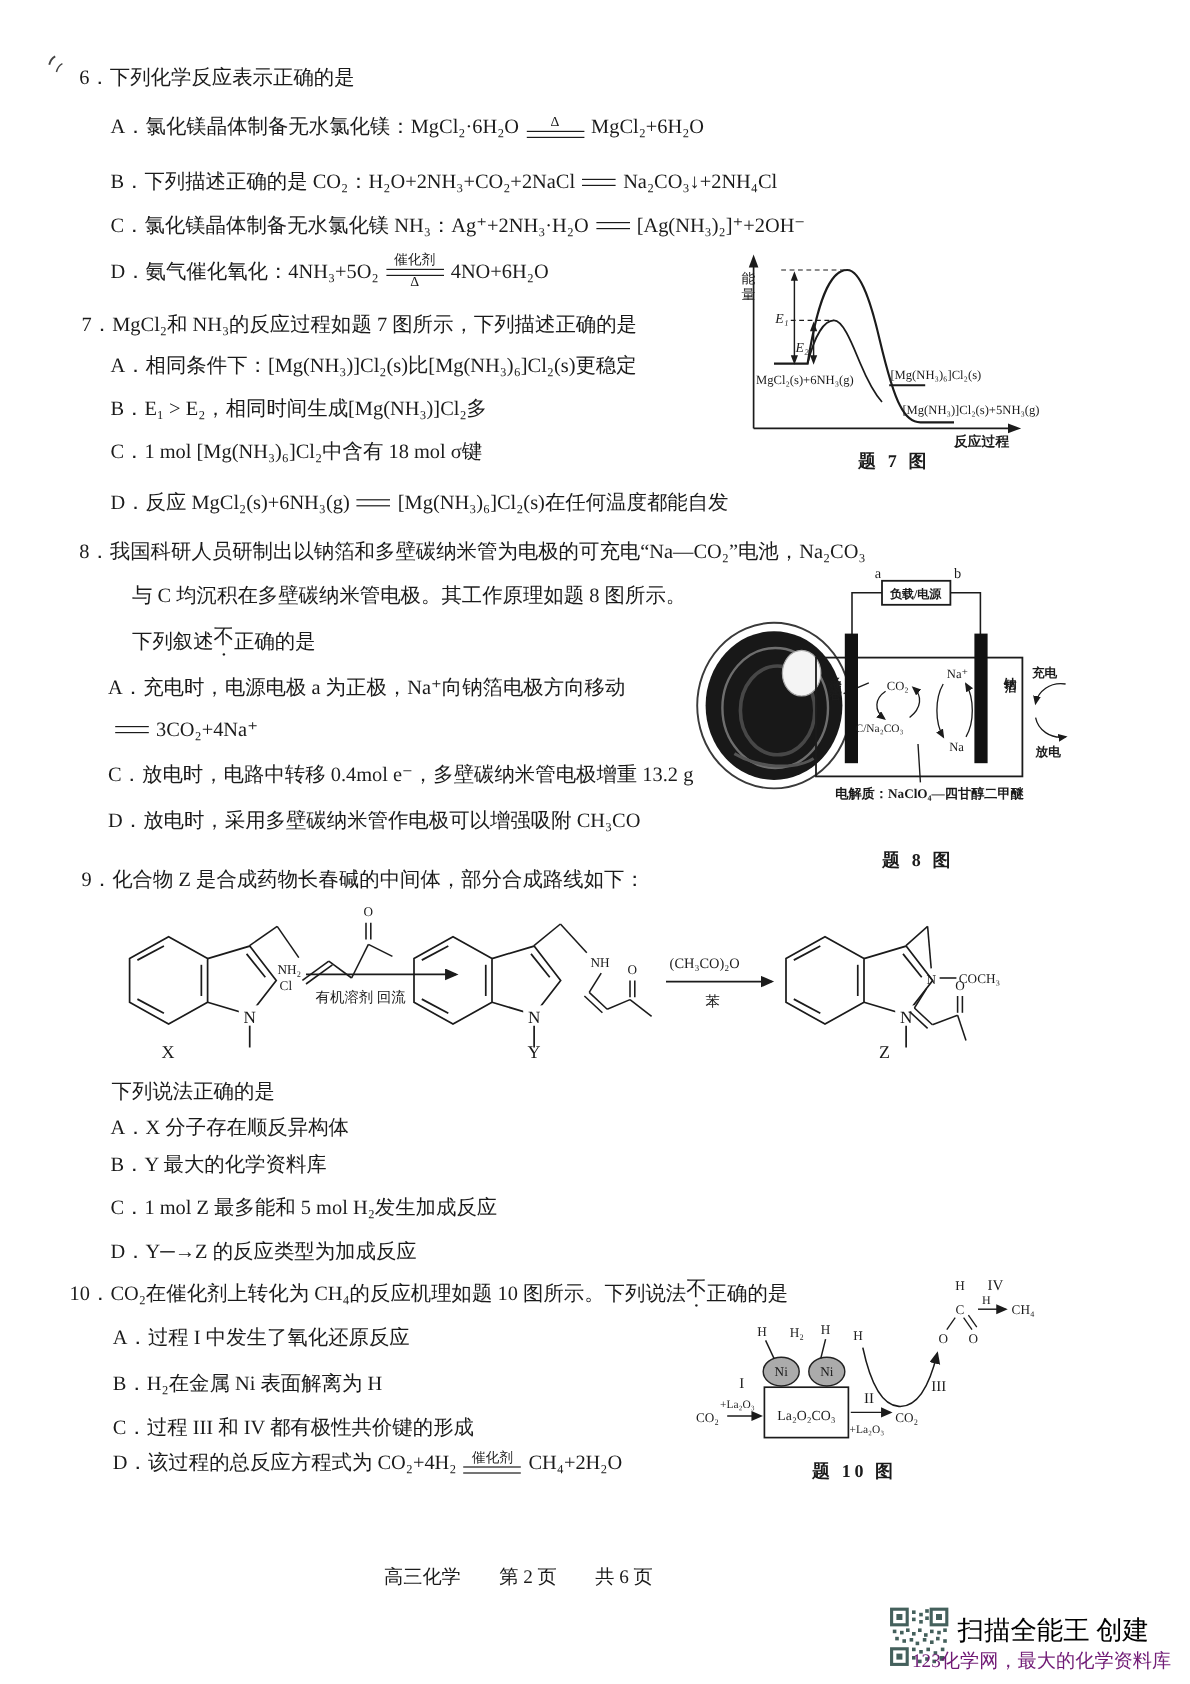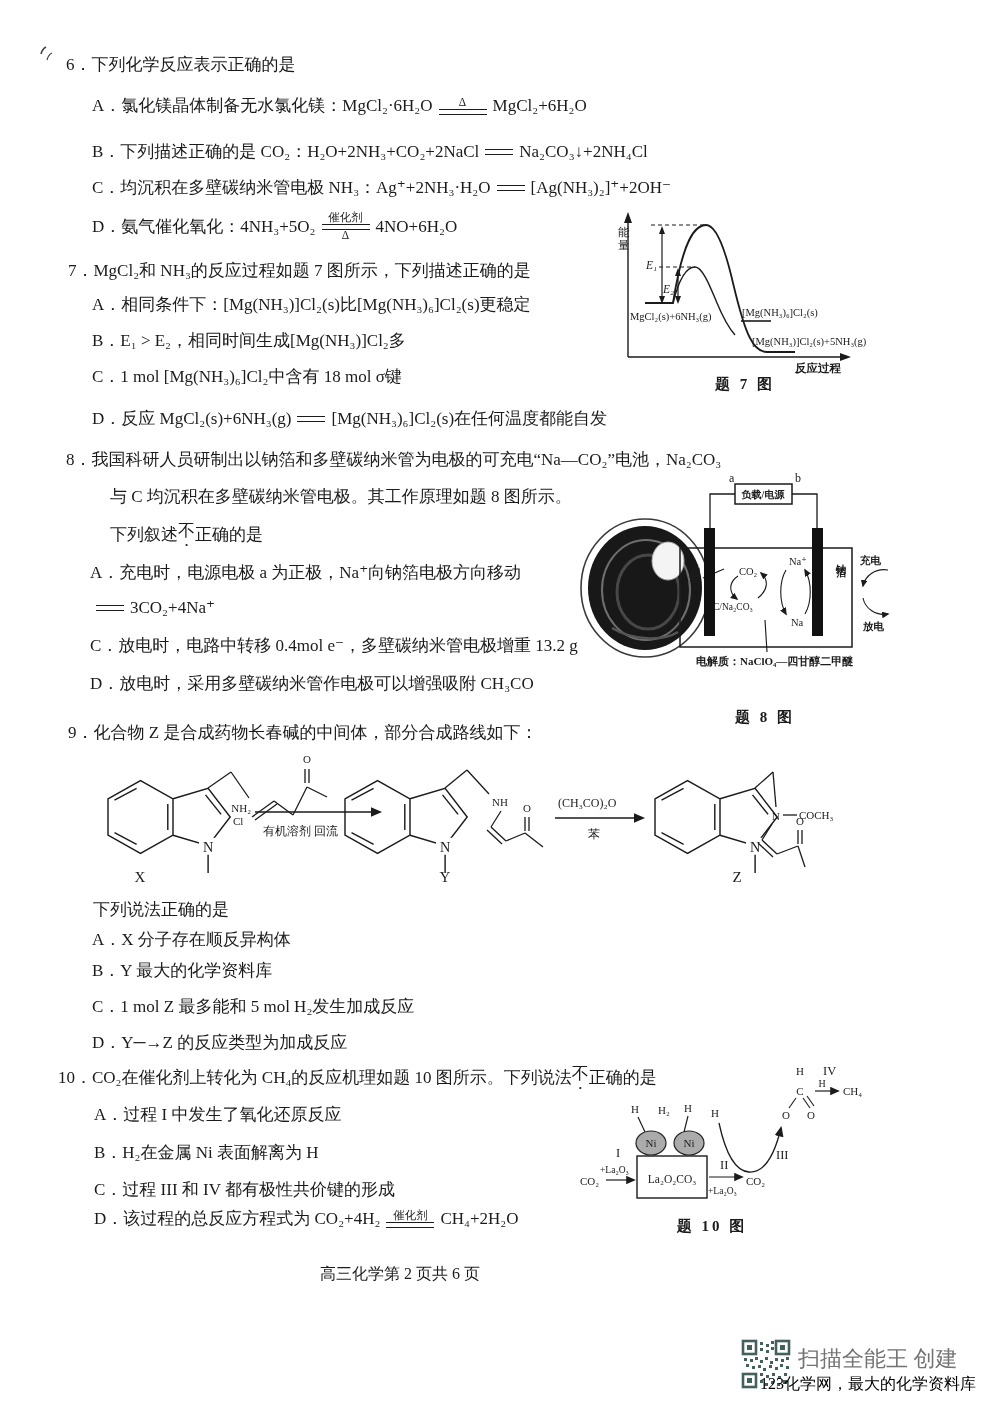--- a/index.html
+++ b/index.html
@@ -12,24 +12,24 @@
   .eqw{display:inline-flex;flex-direction:column;align-items:center;margin:0 6px;line-height:1;}
   .eqw .top,.eqw .bot{font-size:11.5px;white-space:nowrap;padding:0 2px;}
   .eqw .top:empty,.eqw .bot:empty{display:none;}
   .eqw .bar{height:4.5px;width:48px;border-top:1.6px solid #1b1b1b;border-bottom:1.6px solid #1b1b1b;}
   .eqw.plain .bar{width:28px;}
   .fig{position:absolute;}
   svg{overflow:visible;}
   svg text{font-family:"Liberation Serif","DejaVu Serif",serif;fill:#1b1b1b;}
   .vlabel{position:absolute;writing-mode:vertical-rl;text-orientation:upright;
           font-size:10.5px;letter-spacing:2px;line-height:1;color:#1b1b1b;font-weight:bold;}
-  .footer{position:absolute;left:320px;top:1264px;display:flex;font-size:16px;align-items:center;}
-  .wm1{position:absolute;left:798px;top:1344px;font-size:22px;color:#737373;
+  .footer{position:absolute;left:320px;top:1304px;display:flex;gap:32px;font-size:16px;align-items:center;}
+  .wm1{position:absolute;left:798px;top:1344px;font-size:22px;color:#000000;
        font-family:"Liberation Serif","DejaVu Serif",serif;}
-  .wm2{position:absolute;left:760px;top:1374px;font-size:16px;color:#000000;}
+  .wm2{position:absolute;left:760px;top:1374px;font-size:16px;color:#701a75;}
   .qr{position:absolute;left:742px;top:1340px;}
 </style>
 </head>
 <body>
 
 <div class="sheet">
 
   <svg class="fig" style="left:38px;top:44px" width="20" height="20" viewBox="0 0 20 20">
     <path d="M3,10 C4,6 6,4 8,3" stroke="#444" stroke-width="1.6" fill="none"></path>
     <path d="M9,16 C10,12 12,10 14,9" stroke="#444" stroke-width="1.2" fill="none"></path>
@@ -49,21 +49,21 @@
 
   <div class="ln" style="left:92px;top:141px">
     <span>B．下列描述正确的是 CO₂：H₂O+2NH₃+CO₂+2NaCl</span>
     <span class="eqw plain">
         <span class="bar"></span>
       </span>
     <span>Na₂CO₃↓+2NH₄Cl</span>
   </div>
 
   <div class="ln" style="left:92px;top:177px">
-    <span>C．均沉积在多壁碳纳米管电极 NH₃：Ag⁺+2NH₃·H₂O</span>
+    <span>C．氯化镁晶体制备无水氯化镁 NH₃：Ag⁺+2NH₃·H₂O</span>
     <span class="eqw plain">
         <span class="bar"></span>
       </span>
     <span>[Ag(NH₃)₂]⁺+2OH⁻</span>
   </div>
 
   <div class="ln" style="left:92px;top:212px">
     <span>D．氨气催化氧化：4NH₃+5O₂</span>
     <span class="eqw">
       <span class="top">催化剂</span>

